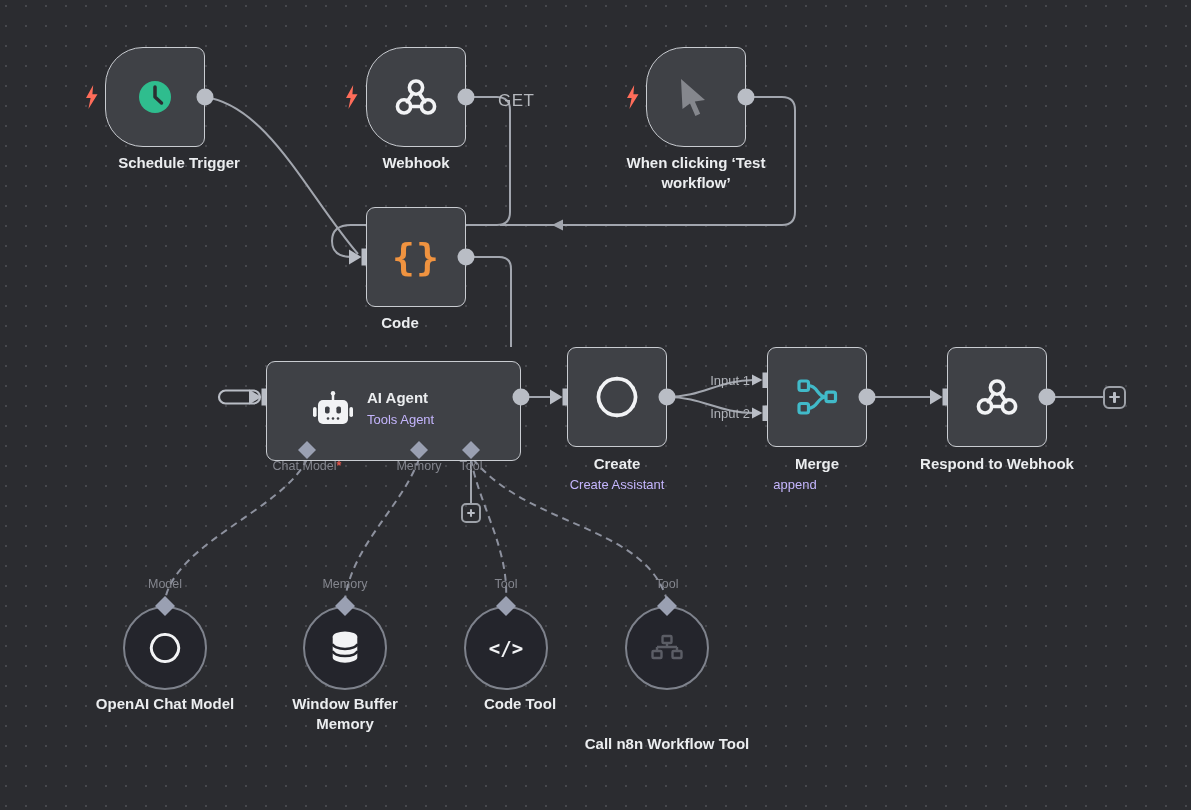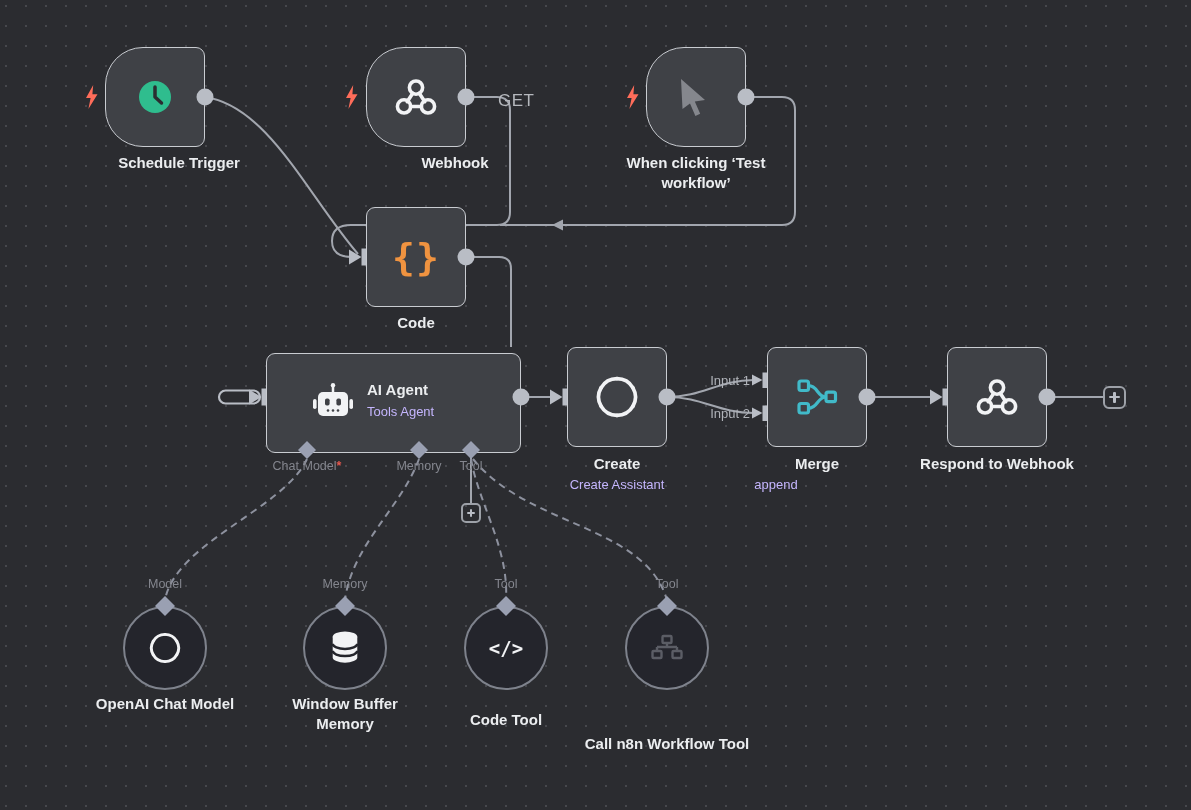--- a/index.html
+++ b/index.html
@@ -112,21 +112,21 @@
 <div class="node trigger" style="left:646px;top:47px;">
   <svg width="36" height="40" viewBox="0 0 24 26">
     <path d="M2,1 L18,15 L11.2,16 L14.8,24.2 L11.6,25.6 L8,17.4 L3,21 Z" fill="#85878d"></path>
   </svg>
 </div>
 
 <div class="node" style="left:366px;top:207px;">
   <div class="code-glyph">{}</div>
 </div>
 
-<div class="node" style="left:266px;top:353px;width:255px;padding-left:9px;">
+<div class="node" style="left:266px;top:361px;width:255px;padding-left:9px;">
   <svg class="ai-icon" width="44" height="42" viewBox="0 0 44 42">
     <line x1="22" y1="4" x2="22" y2="10" stroke="#f2f3f5" stroke-width="2.5"></line>
     <circle cx="22" cy="3.2" r="2.2" fill="#f2f3f5"></circle>
     <rect x="7" y="10" width="30" height="24" rx="5" fill="#f2f3f5"></rect>
     <rect x="2" y="17" width="3.6" height="10" rx="1.8" fill="#f2f3f5"></rect>
     <rect x="38.4" y="17" width="3.6" height="10" rx="1.8" fill="#f2f3f5"></rect>
     <rect x="14" y="16.5" width="4.6" height="7" rx="1.8" fill="#3f4146"></rect>
     <rect x="25.4" y="16.5" width="4.6" height="7" rx="1.8" fill="#3f4146"></rect>
     <circle cx="17" cy="28.5" r="1.3" fill="#3f4146"></circle>
     <circle cx="22" cy="28.5" r="1.3" fill="#3f4146"></circle>
@@ -276,31 +276,31 @@
 <div class="plusbtn" style="left:461px;top:503px;width:20px;height:20px;border-radius:5px;">
   <span class="ph"></span>
     <span class="pv"></span>
 </div>
 <div class="plusbtn" style="left:1103px;top:385.5px;width:23px;height:23px;">
   <span class="ph"></span>
     <span class="pv"></span>
 </div>
 
 <div class="lbl" style="left:155px;top:153px;margin-left:24px;">Schedule Trigger</div>
-<div class="lbl" style="left:416px;top:153px;margin-left:39px;">Webhook</div>
+<div class="lbl" style="left:416px;top:153px;">Webhook</div>
 <div class="lbl wrap" style="left:696px;top:153px;width:170px;">When clicking ‘Test workflow’</div>
-<div class="lbl" style="left:416px;top:313px;text-align:center;">Code</div>
+<div class="lbl" style="left:400px;top:313px;text-align:center;">Code</div>
 <div class="lbl" style="left:617px;top:454px;">Create</div>
 <div class="sublbl" style="left:617px;top:477px;">Create Assistant</div>
 <div class="lbl" style="left:817px;top:454px;">Merge</div>
-<div class="sublbl" style="left:776px;top:477px;">append</div>
+<div class="sublbl" style="left:795px;top:477px;">append</div>
 <div class="lbl" style="left:997px;top:454px;">Respond to Webhook</div>
 <div class="lbl" style="left:165px;top:694px;text-align:center;">OpenAI Chat Model</div>
 <div class="lbl wrap" style="left:345px;top:694px;width:145px;">Window Buffer Memory</div>
-<div class="lbl" style="left:506px;top:694px;margin-top:16px;">Code Tool</div>
+<div class="lbl" style="left:520px;top:694px;">Code Tool</div>
 <div class="lbl wrap" style="left:667px;top:694px;width:175px;margin-top:40px;">Call n8n Workflow Tool</div>
 
 <div class="portlbl" style="left:307px;top:459px;"><span>Chat Model</span><span class="req">*</span></div>
 <div class="portlbl" style="left:419px;top:459px;">Memory</div>
 <div class="portlbl" style="left:471px;top:459px;">Tool</div>
 <div class="portlbl" style="left:165px;top:577px;">Model</div>
 <div class="portlbl" style="left:345px;top:577px;">Memory</div>
 <div class="portlbl" style="left:506px;top:577px;">Tool</div>
 <div class="portlbl" style="left:667px;top:577px;">Tool</div>
 

